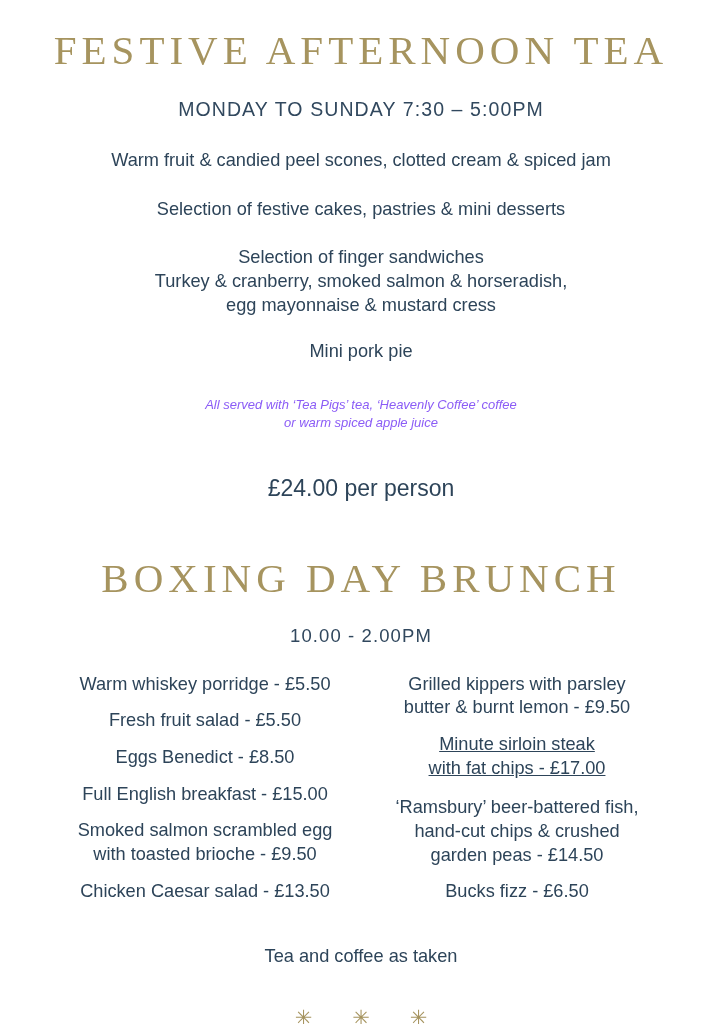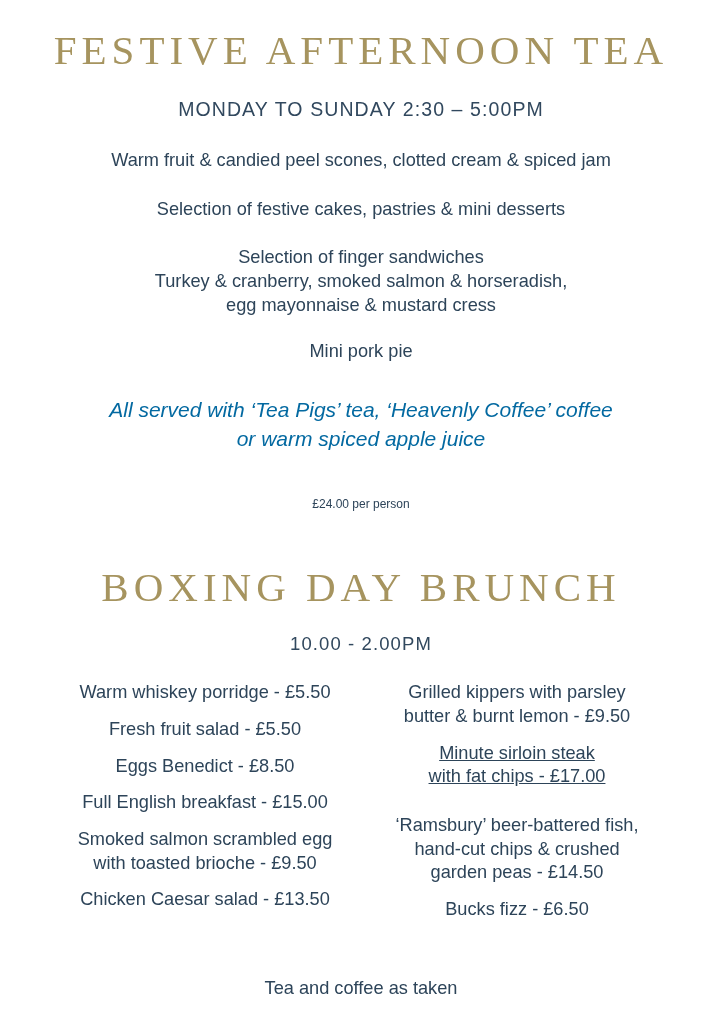--- a/index.html
+++ b/index.html
@@ -59,32 +59,32 @@
     text-align: center;
     color: #2d4459;
     font-size: 18.2px;
     line-height: 1.32;
     font-weight: 400;
   }
   .body-block div { white-space: nowrap; text-align: center; }
 
   .italic-block {
     text-align: center;
-    color: #0369a1;
-    font-size: 21px;
+    color: #8b5cf6;
+    font-size: 13px;
     line-height: 1.35;
     font-style: italic;
     font-weight: 400;
   }
   .italic-block div { white-space: nowrap; }
 
   .price-line {
     text-align: center;
     color: #2d4459;
-    font-size: 12px;
+    font-size: 23px;
     font-weight: 400;
   }
 
   
   .columns {
     display: flex;
     align-items: flex-start;
     justify-content: center;
   }
   .col {
@@ -93,21 +93,21 @@
   }
   .menu-item {
     text-align: center;
     color: #2d4459;
     font-size: 18.2px;
     line-height: 1.30;
     font-weight: 400;
     margin-bottom: 13px;
   }
   .menu-item div { white-space: nowrap; }
-  .menu-item:last-child { margin-bottom: 16px; }
+  .menu-item:last-child { margin-bottom: 2px; }
 
   
   .stars {
     text-align: center;
     color: #a6945f;
     font-size: 21px;
     letter-spacing: 17px;
     line-height: 1;
     text-indent: 17px;
   }
@@ -126,21 +126,21 @@
 <body>
 
 <div class="page">
 
   <div class="pad-top"></div>
 
   <h1 class="display-title" style="margin:0;">FESTIVE AFTERNOON TEA</h1>
 
   <div class="sp-26"></div>
 
-  <div class="subtitle">MONDAY TO SUNDAY 2:30 – 5:00PM</div>
+  <div class="subtitle">MONDAY TO SUNDAY 7:30 – 5:00PM</div>
 
   <div class="sp-24"></div>
 
   <div class="body-line">Warm fruit &amp; candied peel scones, clotted cream &amp; spiced jam</div>
 
   <div class="sp-20"></div>
 
   <div class="body-line">Selection of festive cakes, pastries &amp; mini desserts</div>
 
   <div class="sp-20"></div>
@@ -202,21 +202,21 @@
 
     <div class="col">
       <div class="menu-item">
         <div>Grilled kippers with parsley</div>
         <div>butter &amp; burnt lemon - £9.50</div>
       </div>
       <div class="menu-item" style="margin-top:12px;text-decoration:underline;">
         <div>Minute sirloin steak</div>
         <div>with fat chips - £17.00</div>
       </div>
-      <div class="menu-item" style="margin-top:25px;">
+      <div class="menu-item" style="margin-top:16px;">
         <div>‘Ramsbury’ beer-battered fish,</div>
         <div>hand-cut chips &amp; crushed</div>
         <div>garden peas - £14.50</div>
       </div>
       <div class="menu-item" style="margin-top:12px;">
         <div>Bucks fizz - £6.50</div>
       </div>
     </div>
 
   </div>

